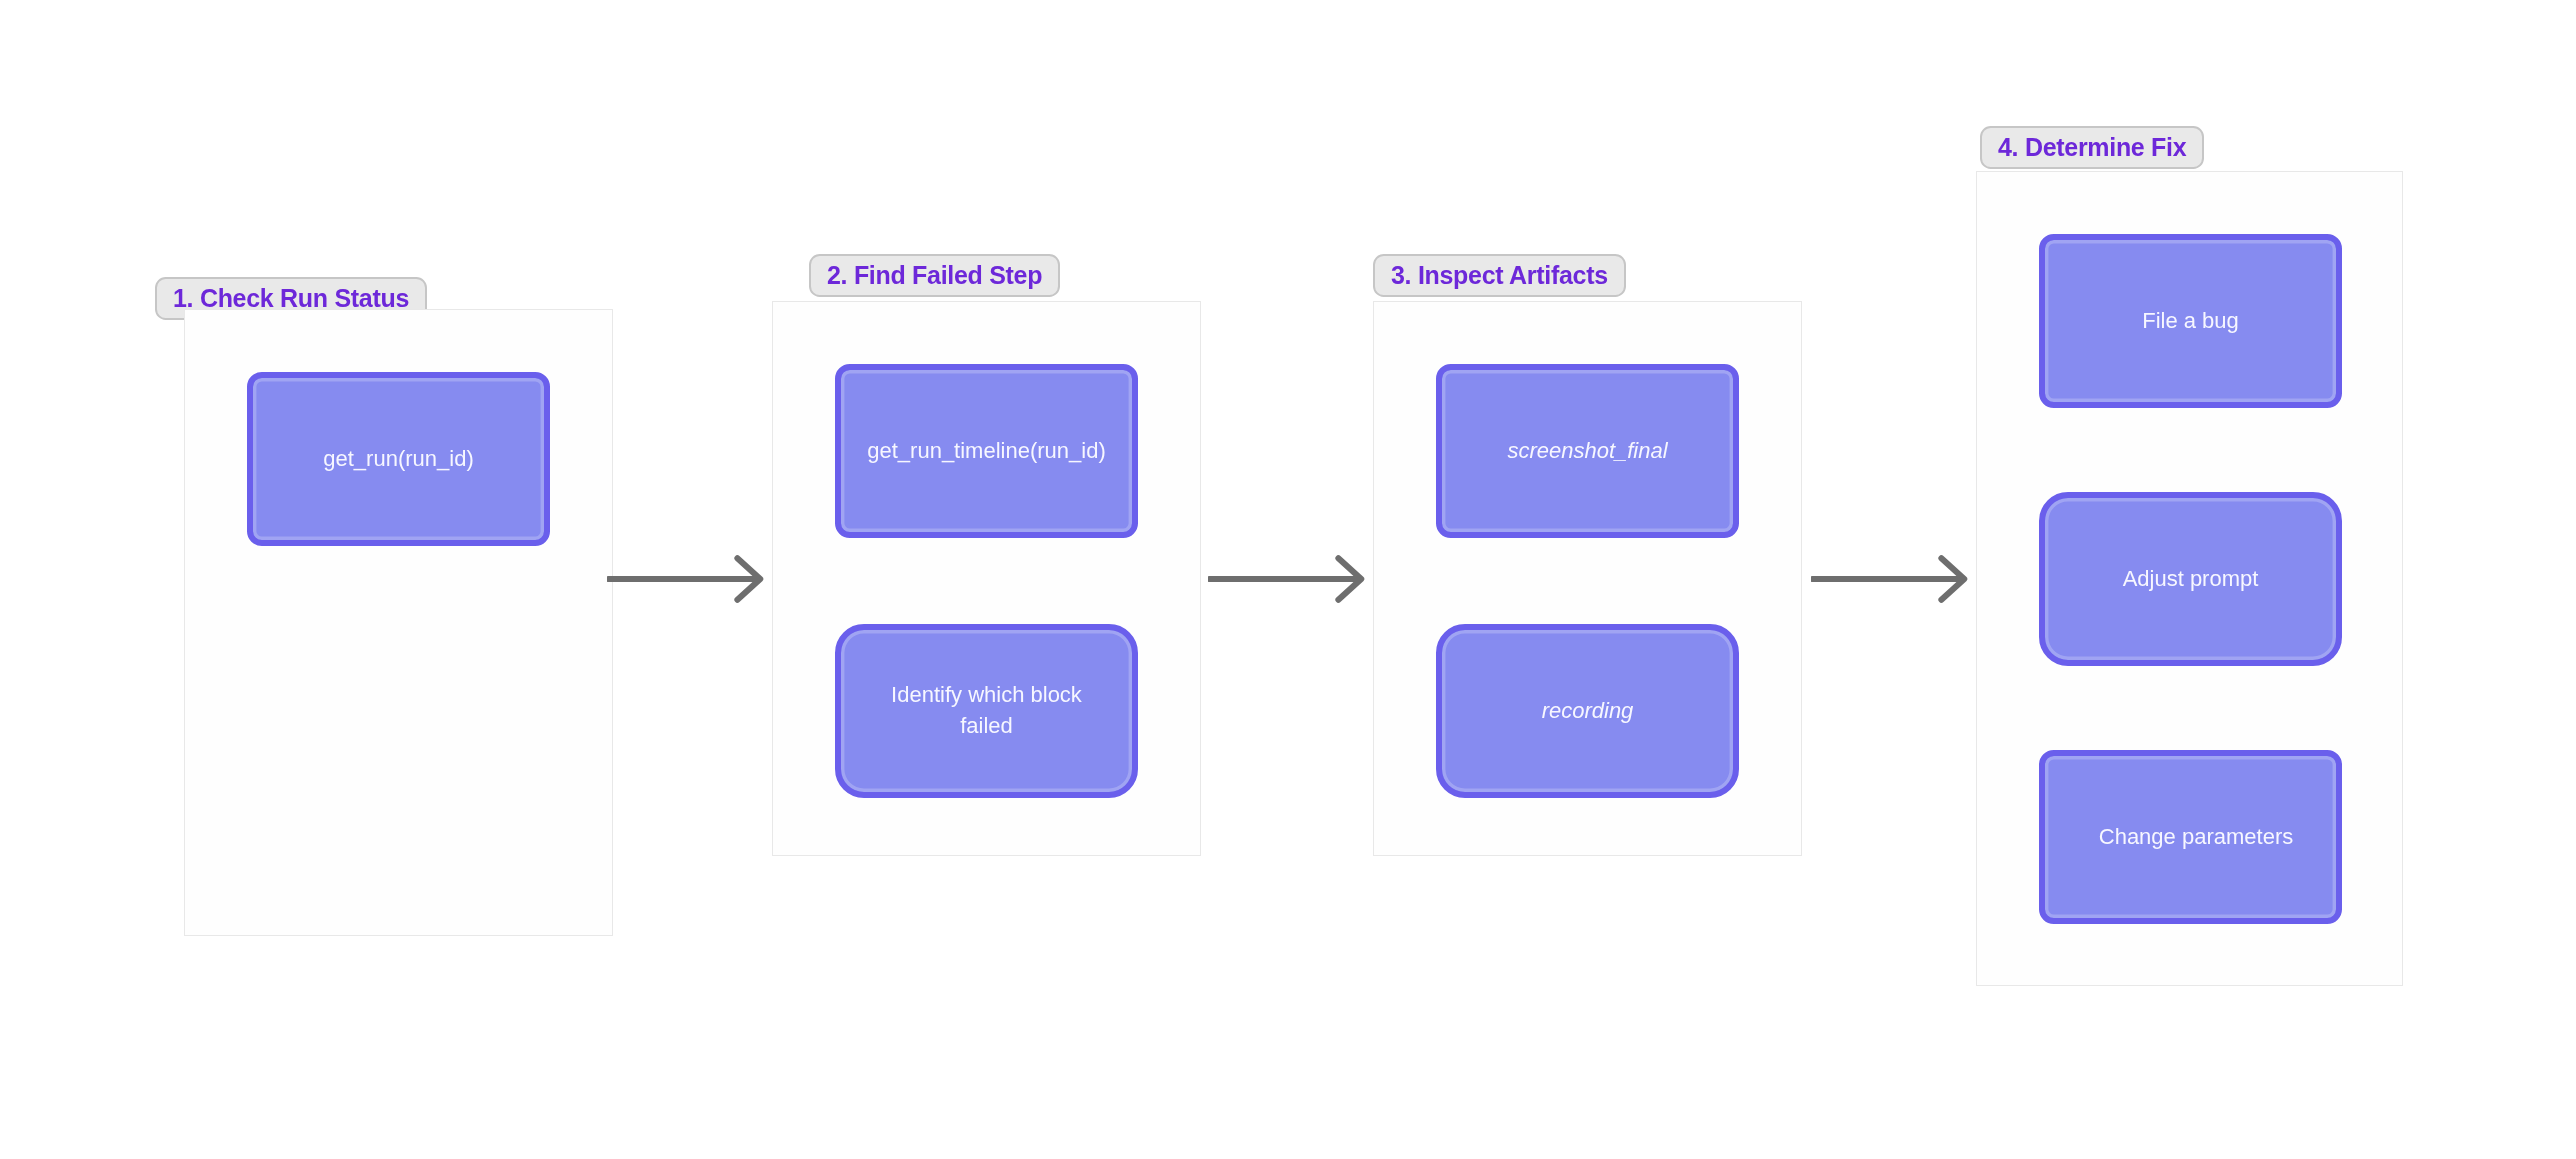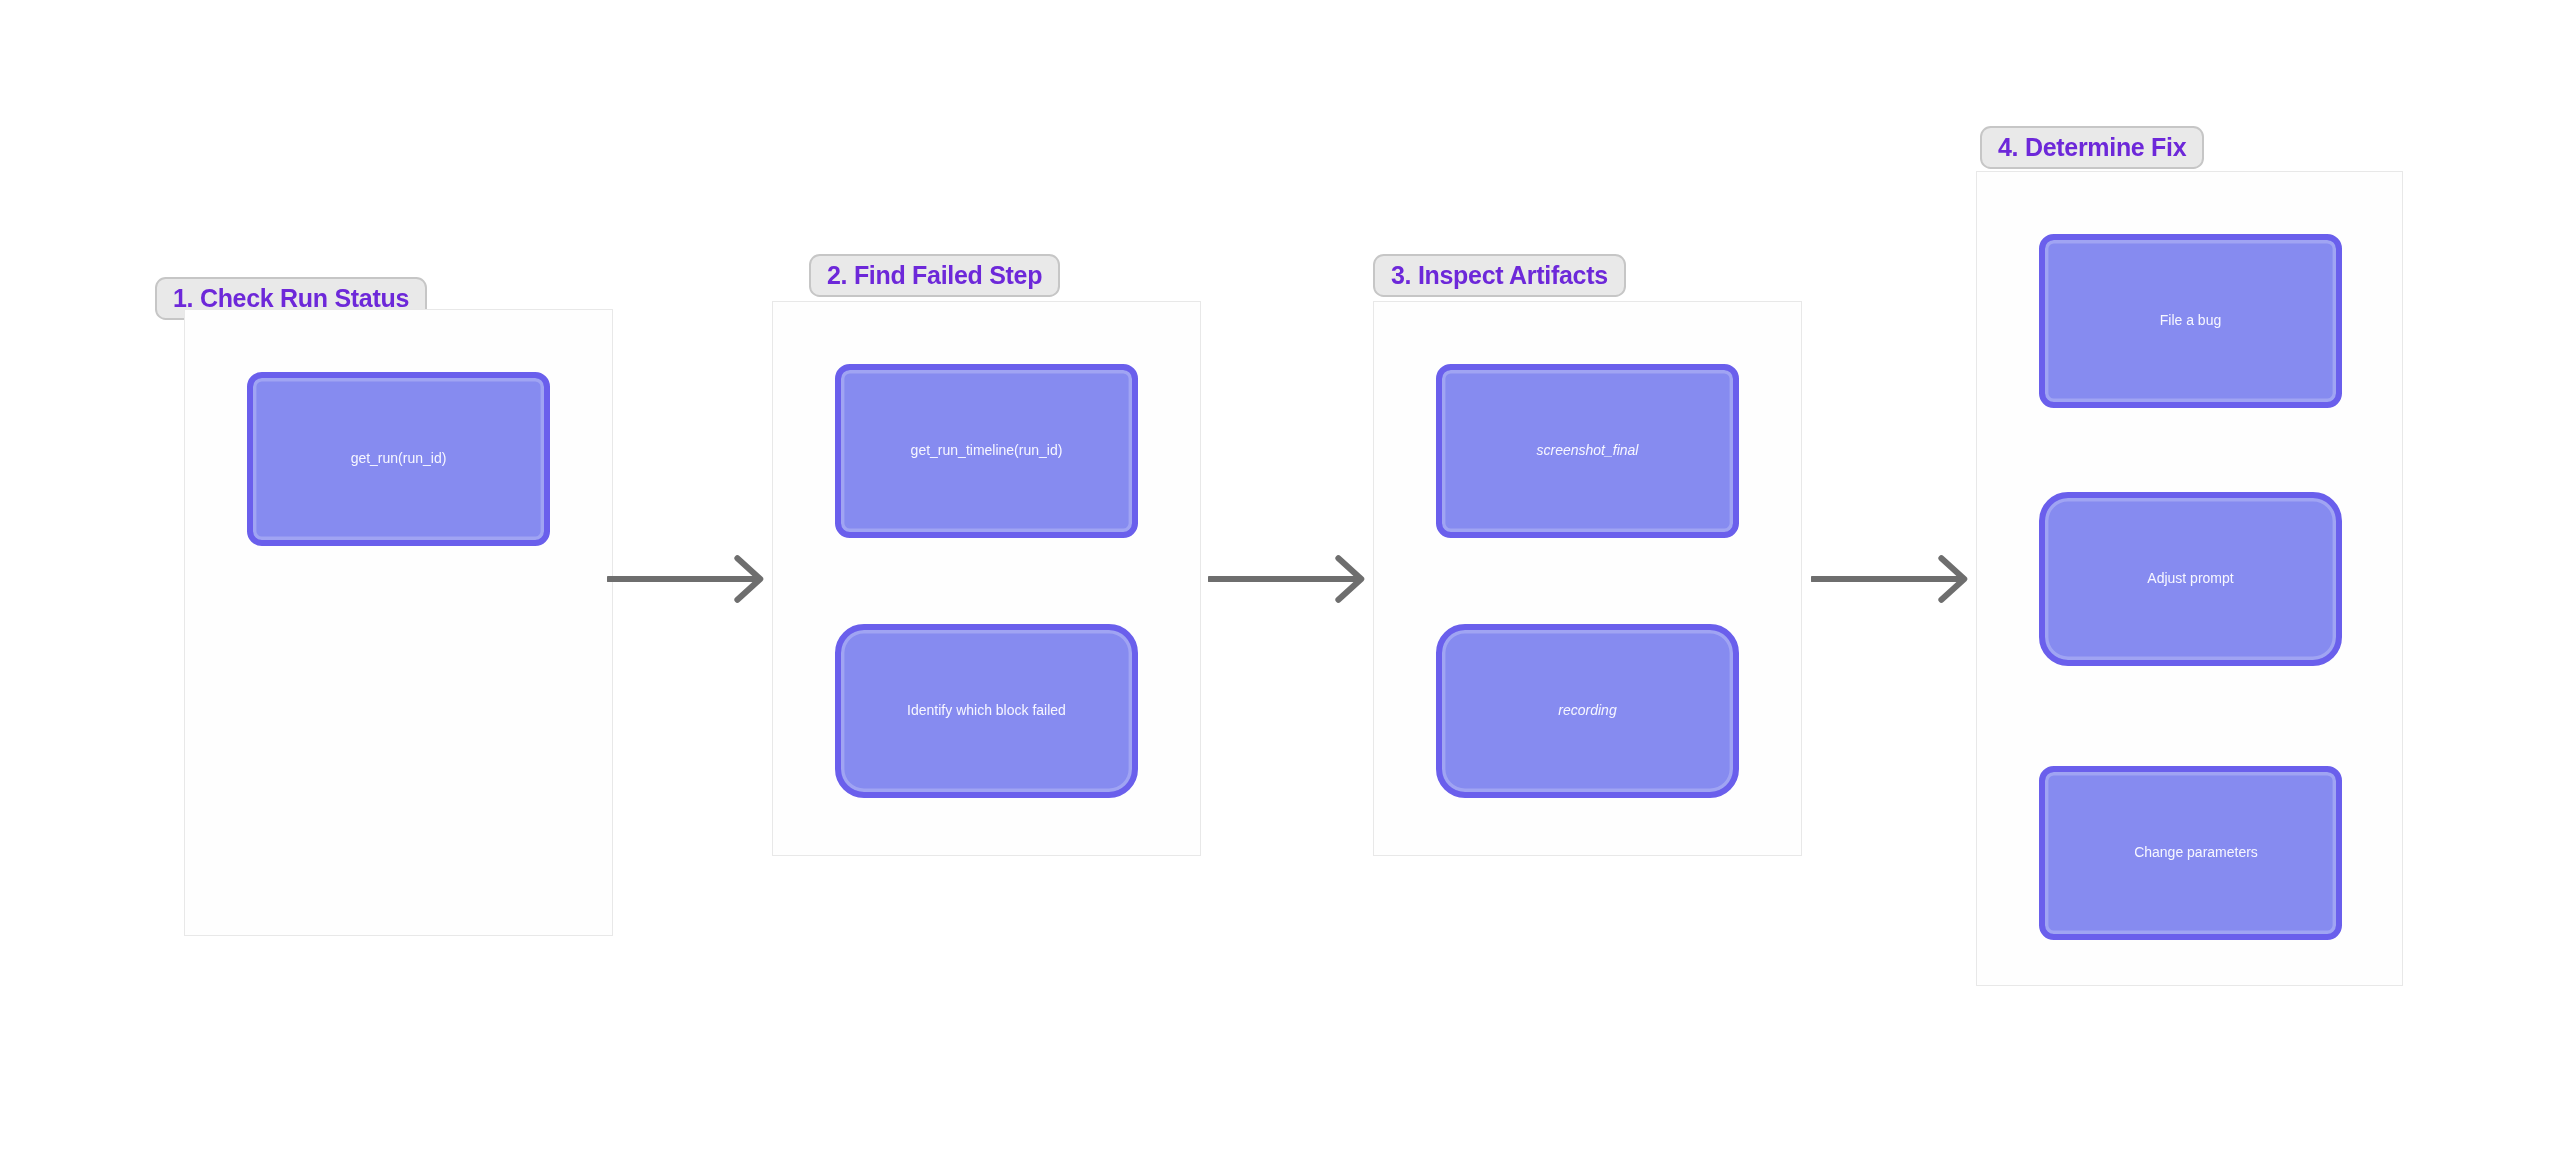--- a/index.html
+++ b/index.html
@@ -52,29 +52,29 @@
     background: #868bf0;
     border: 6px solid #6a5fec;
     border-radius: 14.8px;
     box-shadow: inset 0 0 0 3.4px rgba(255,255,255,0.22);
     display: flex;
     align-items: center;
     justify-content: center;
     text-align: center;
     padding: 0 28px;
     color: #f7f7ff;
-    font-size: 14px;
+    font-size: 22px;
     line-height: 1.4;
     font-weight: 400;
   }
   .node-a { left: 62px; top: 62px;  }
   .node-b { left: 62px; top: 322px; border-radius: 29px; }
   .frame-4 .node-a { top: 62px;  }
   .frame-4 .node-b { top: 320px; }
-  .frame-4 .node-c { left: 62px; top: 594px; padding-left: 39px; }
+  .frame-4 .node-c { left: 62px; top: 578px; padding-left: 39px; }
 
   
   .arrow {
     position: absolute;
     width: 164px;
     height: 54px;
     top: 552px;
   }
   .arrow-1 { left: 607px;  }
   .arrow-2 { left: 1208px; }

